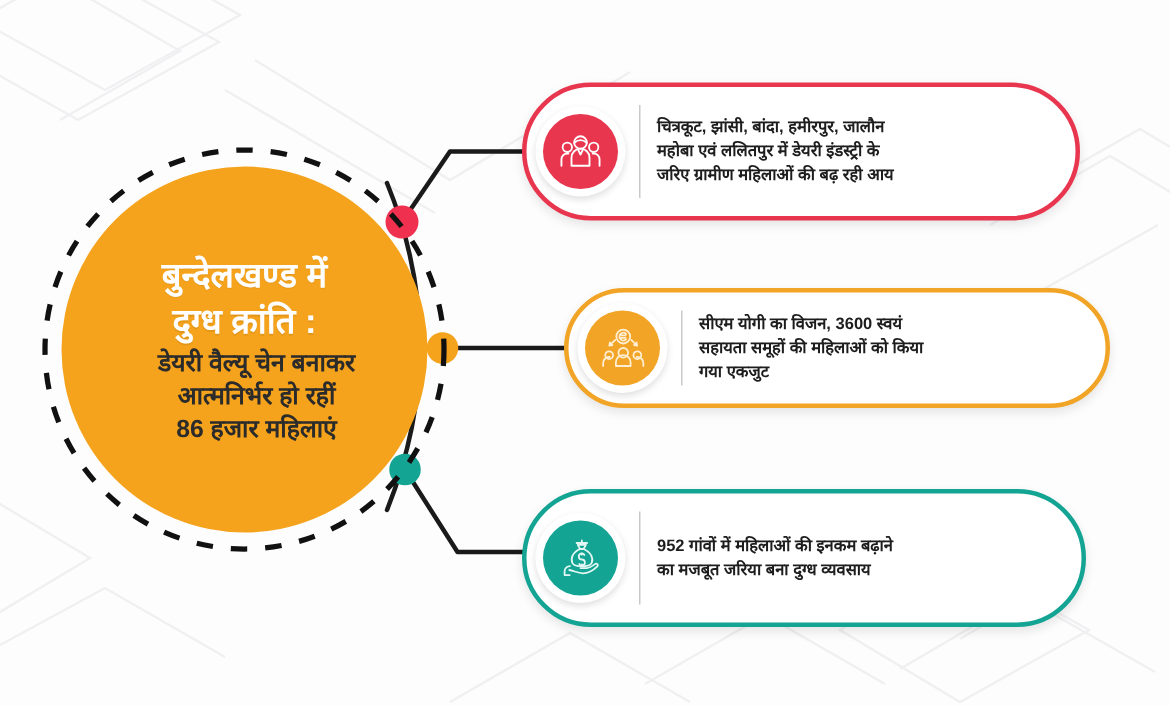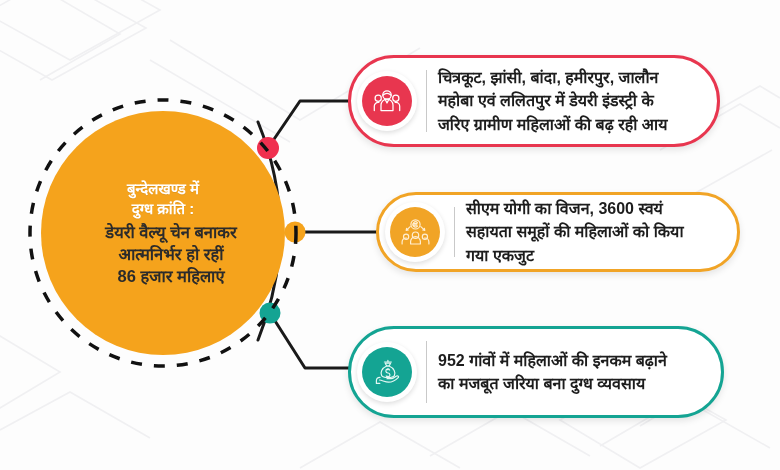--- a/index.html
+++ b/index.html
@@ -62,21 +62,21 @@
     background: #f5a31c;
     display: flex;
     flex-direction: column;
     align-items: center;
     justify-content: center;
     box-sizing: border-box;
     padding: 0 12px;
   }
   .center-title {
     color: #ffffff;
-    font-size: 15px;
+    font-size: 23px;
     font-weight: bold;
     line-height: 1.32;
     text-align: center;
     white-space: pre-line;
     text-shadow: 0 1px 0 rgba(0,0,0,0.07);
     margin-bottom: 2px;
   }
   .center-sub {
     color: #2b2b2b;
     font-size: 16.5px;
@@ -126,21 +126,21 @@
     flex: 0 0 auto;
     width: 1px;
     align-self: stretch;
     margin: 12px 0 12px 9px;
     background: #c9c9c9;
   }
   .card-text {
     flex: 1 1 auto;
     padding: 0 16px 0 11px;
     color: #1d1d1d;
-    font-size: 16px;
+    font-size: 11px;
     font-weight: bold;
     line-height: 1.46;
     white-space: pre-line;
   }
 
   #card-1 {
     left: 348px; top: 55px;  width: 372px; height: 92px;
     border-color: #e8364f;
   }
   #card-2 {

